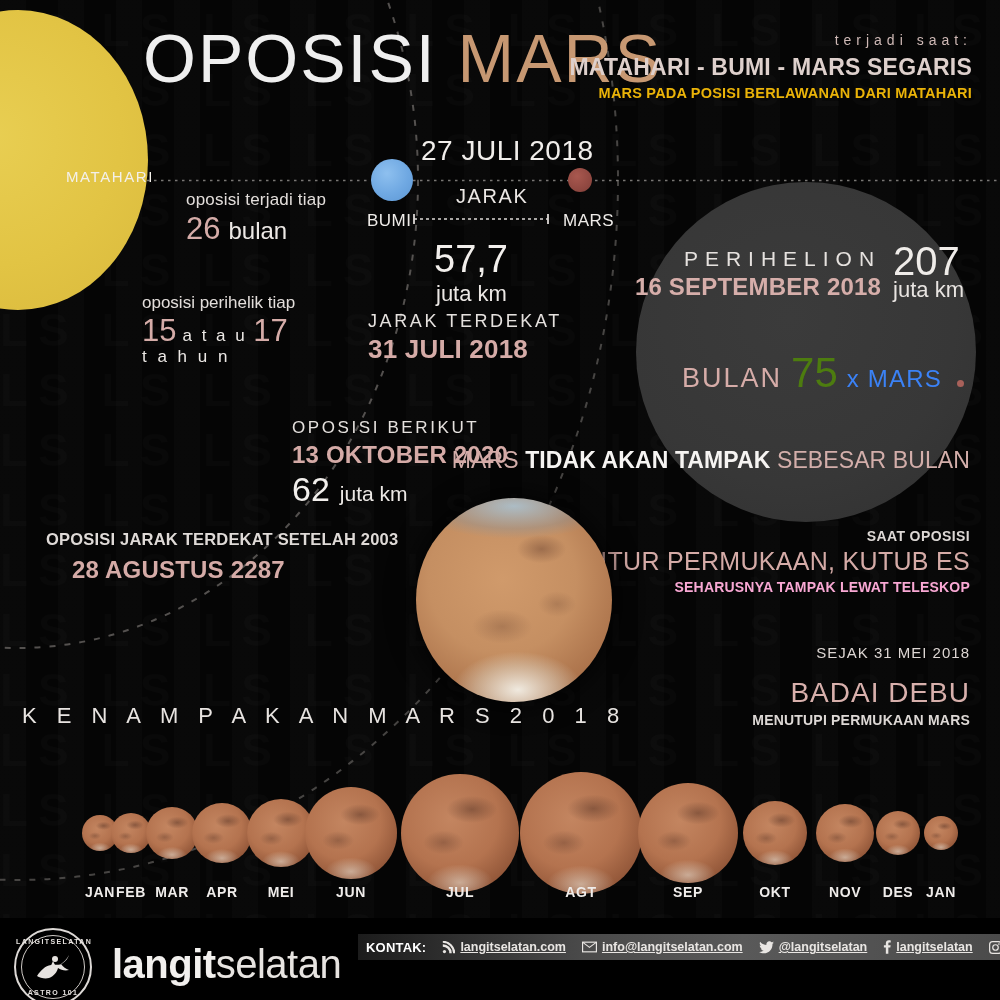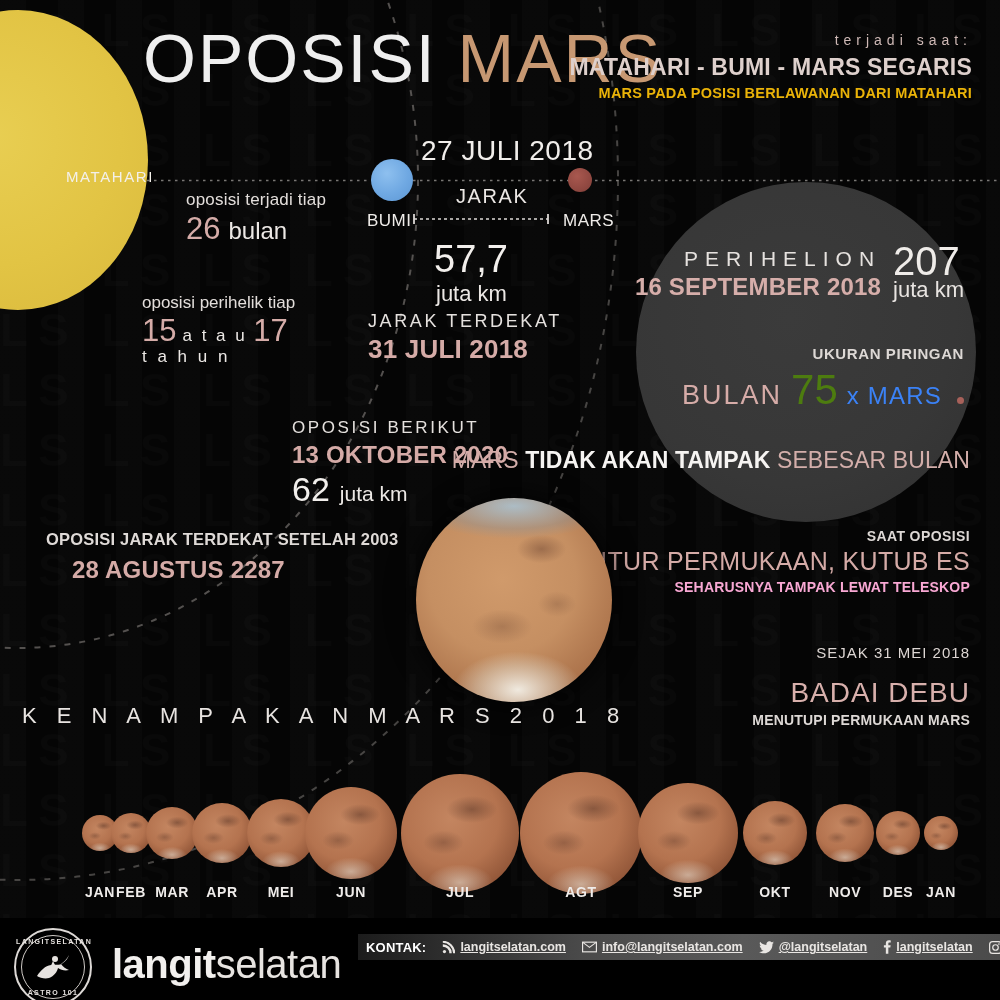--- a/index.html
+++ b/index.html
@@ -243,21 +243,20 @@
         <div class="date">16 SEPTEMBER 2018</div>
       </div>
       <div class="right">
         <div class="num">207</div>
         <div class="unit">juta km</div>
       </div>
     </div>
   </div>
 
   <div id="ukuran">
-    <div class="u1">UKURAN PIRINGAN</div>
     <div class="u2">
       <span class="bulan">BULAN</span>
       <span class="n75">75</span>
       <span class="xm">x MARS</span>
       <span class="dotm"></span>
     </div>
   </div>
 
   <div id="tidak">
     <span>MARS </span><b>TIDAK AKAN TAMPAK</b><span> SEBESAR BULAN</span>

